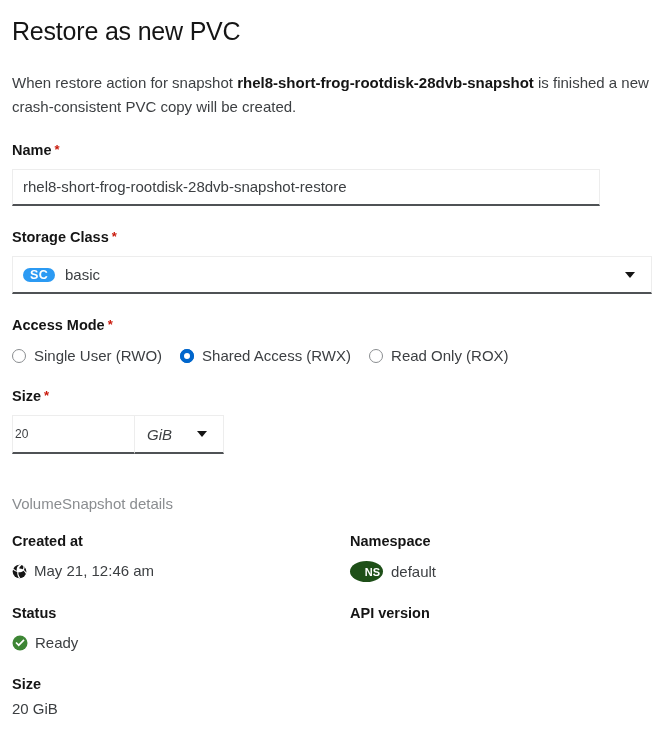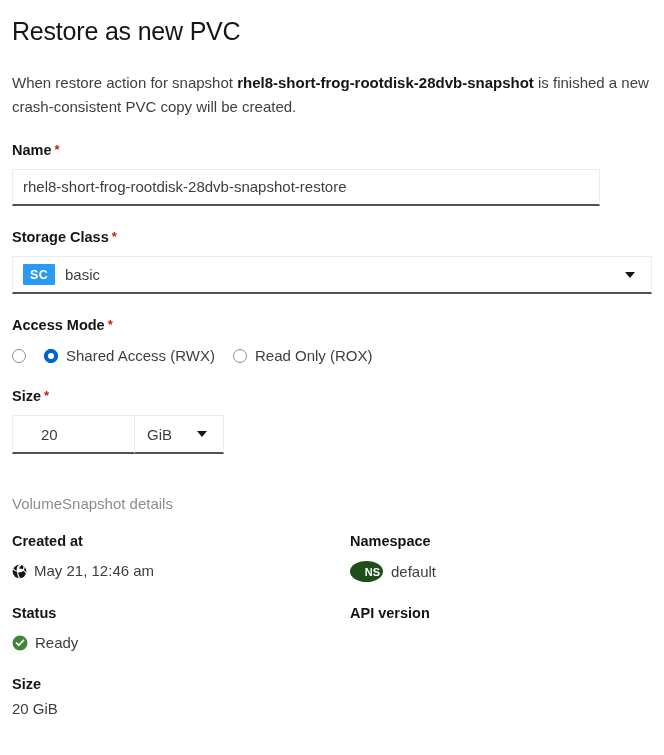--- a/index.html
+++ b/index.html
@@ -98,22 +98,22 @@
     background: #ffffff;
     display: flex;
     align-items: center;
     padding: 0 12px 0 10px;
     width: 640px;
     position: relative;
     cursor: pointer;
   }
   .sc-badge {
     width: 32px;
-    height: 21px;
-    border-radius: 1px;
+    height: 14px;
+    border-radius: 10px;
     background: #2b9af3;
     color: #ffffff;
     font-size: 12.5px;
     font-weight: 700;
     display: flex;
     align-items: center;
     justify-content: center;
     flex: none;
     letter-spacing: 0.2px;
   }
@@ -189,38 +189,39 @@
     box-sizing: border-box;
   }
   .size-num {
     flex: 1;
     border: 1px solid #ededed;
     border-bottom: 2px solid #4f5255;
     border-right: none;
     background: #fff;
     display: flex;
     align-items: center;
-    padding-left: 28px;
-    font-size: 15px;
+    padding-left: 2px;
+    font-size: 12px;
     color: #3c3f42;
     box-sizing: border-box;
   }
   .size-unit {
     width: 90px;
     border: 1px solid #ededed;
     border-bottom: 2px solid #4f5255;
     background: #fff;
     display: flex;
     align-items: center;
     padding-left: 12px;
     font-size: 15px;
     color: #3c3f42;
     box-sizing: border-box;
     position: relative;
     cursor: pointer;
+    font-style: italic;
   }
   .size-unit .caret {
     right: 16px;
   }
 
   
   .details-title {
     margin-top: 40px;
     font-size: 15px;
     color: #8a8d90;
@@ -313,20 +314,21 @@
       </div>
     </div>
 
     <div class="field">
       <span class="flabel">
         <span>Access Mode</span><span class="req">*</span>
       </span>
       <div class="radio-row">
         <label class="radio-item">
           <span class="radio"></span>
+          <span class="radio-label">Single User (RWO)</span>
         </label>
         <label class="radio-item">
           <span class="radio checked"></span>
           <span class="radio-label">Shared Access (RWX)</span>
         </label>
         <label class="radio-item">
           <span class="radio"></span>
           <span class="radio-label">Read Only (ROX)</span>
         </label>
       </div>

